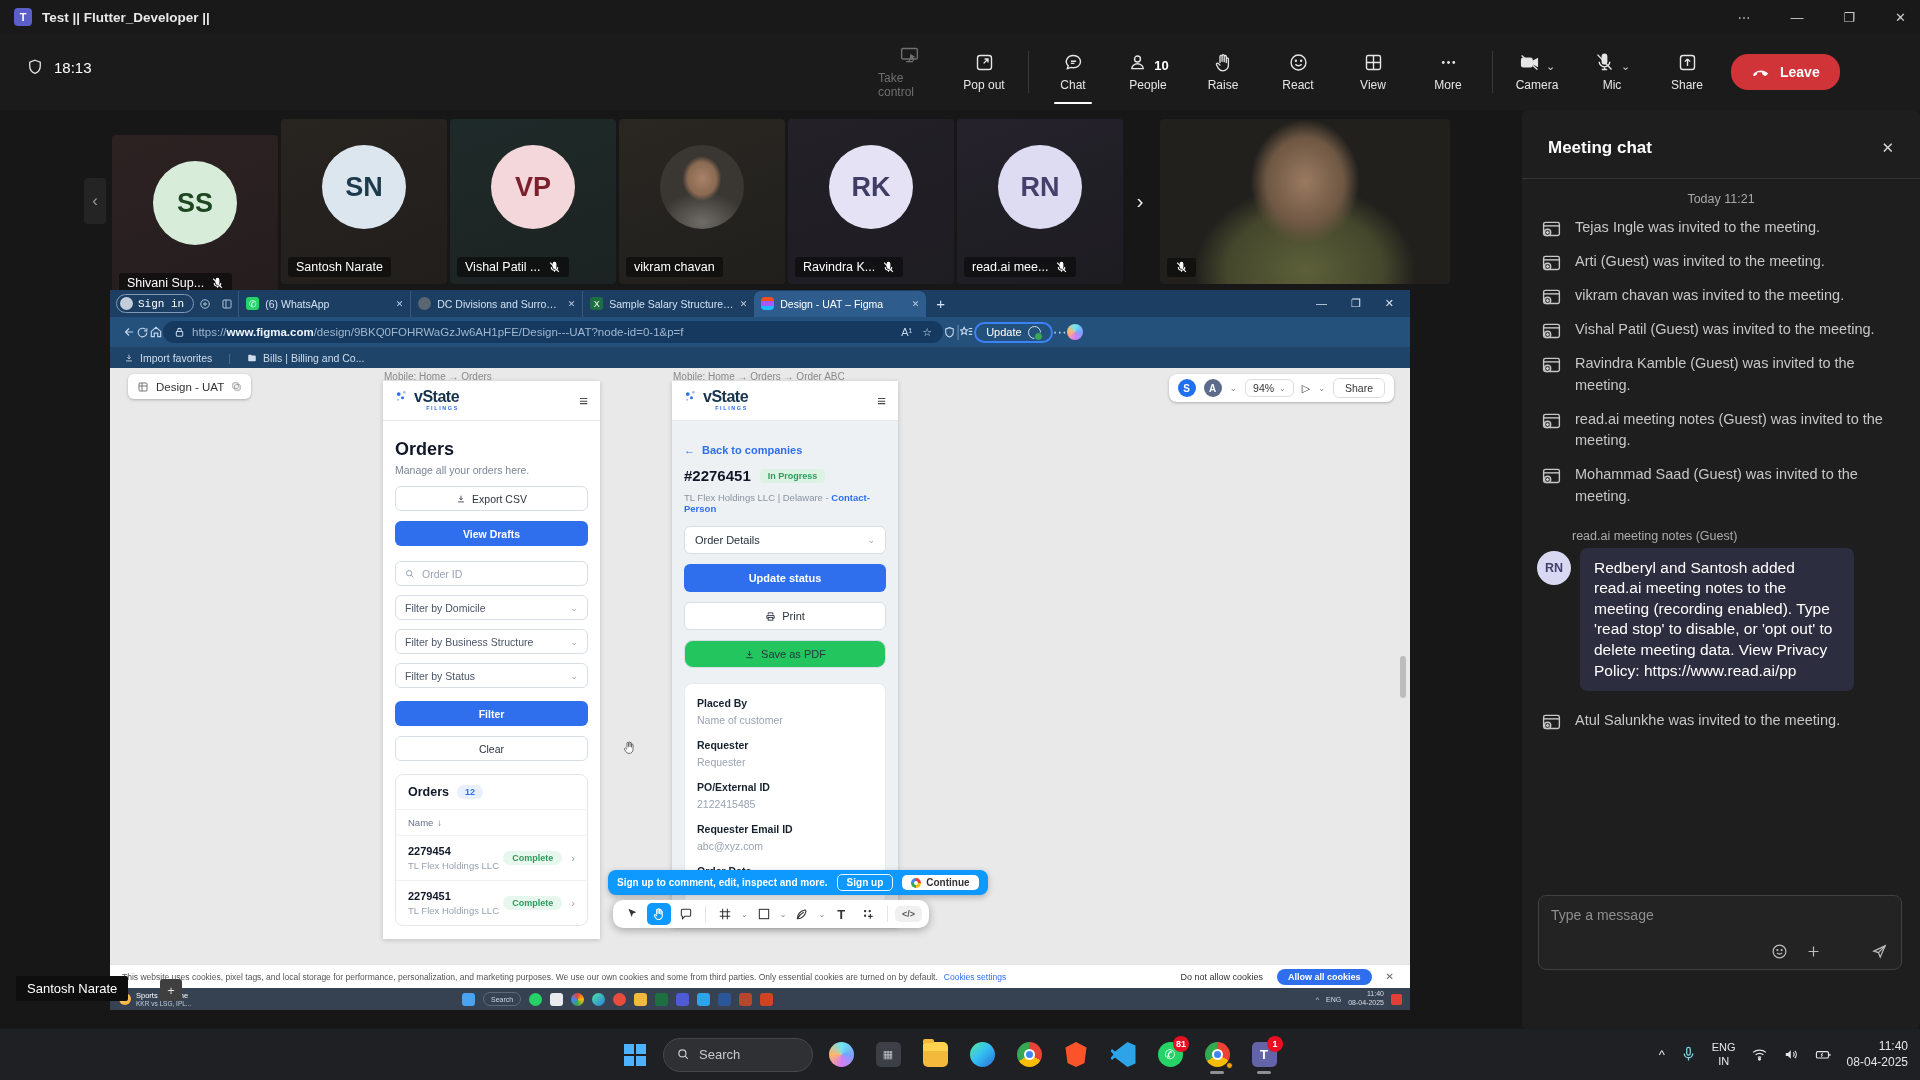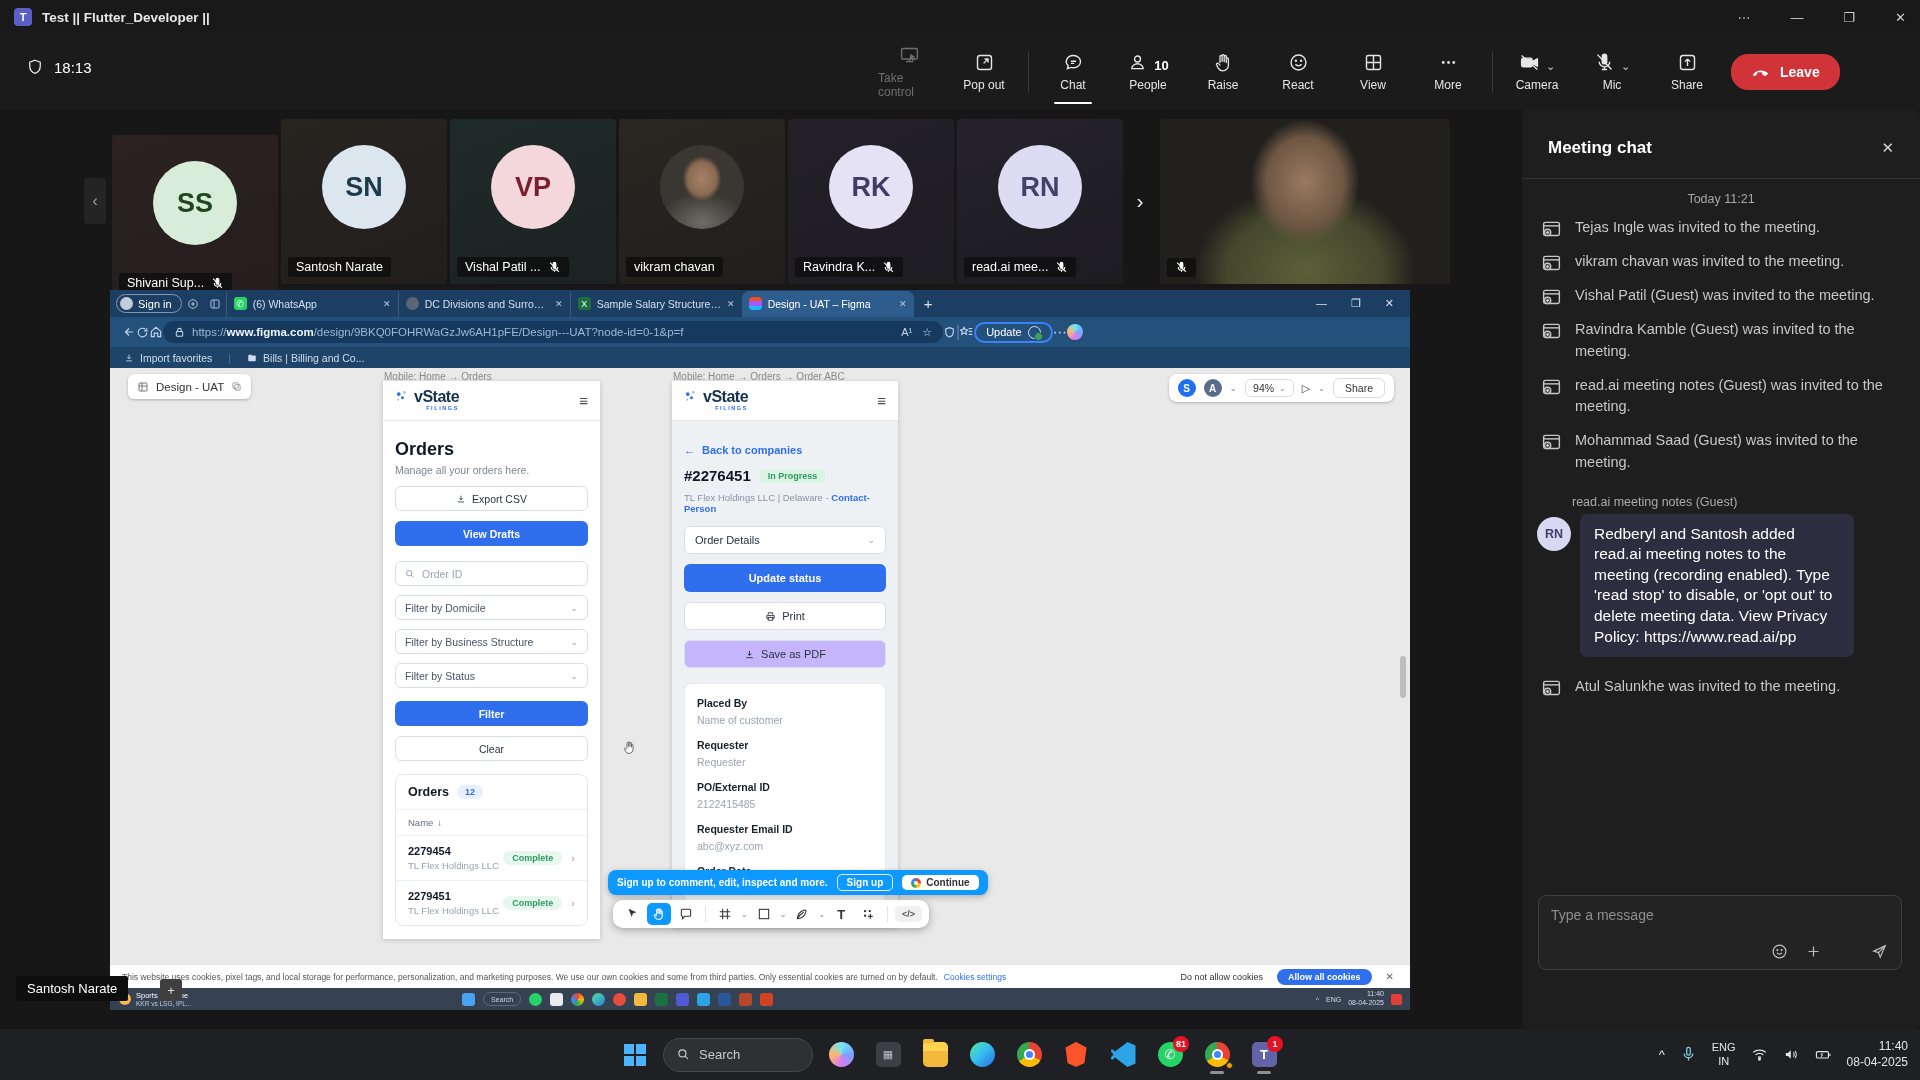--- a/index.html
+++ b/index.html
@@ -37,21 +37,21 @@
   .carousel-next { position:absolute; left:1128px; top:178px; width:24px; height:46px; color:#f0f0f0; font-size:21px; display:flex; align-items:center; justify-content:center; }
   .tile-photo-circle { position:absolute; left:50%; top:26px; transform:translateX(-50%); width:84px; height:84px; border-radius:50%;
       background: radial-gradient(26px 30px at 50% 40%, #a88168 0%, #8a6a52 55%, transparent 75%),
                   radial-gradient(55px 38px at 50% 92%, #6e6c66 0%, transparent 80%), #3a3733; }
   .tile-bigphoto { background: radial-gradient(70px 80px at 50% 38%, #9a7a60 0%, #6e5743 55%, transparent 78%),
                    radial-gradient(130px 100px at 50% 92%, #5c6039 0%, #44472c 60%, transparent 85%), #21201d; }
 
   
   .share { position:absolute; left:110px; top:290px; width:1300px; height:720px; display:flex; flex-direction:column; background:#fff; }
   .tabstrip { height:27px; background:#1d3e63; display:flex; align-items:center; padding:0 8px 0 6px; color:#d7e3f2; flex:0 0 auto; }
-  .profile-chip { display:flex; align-items:flex-end; gap:5px; border:1px solid #7e99b8; border-radius:11px; height:19px; padding:2px 9px 2px 3px; font-size:11px; color:#fff; }
+  .profile-chip { display:flex; align-items:flex-end; gap:5px; border:1px solid #7e99b8; border-radius:11px; height:19px; padding:2px 9px 2px 3px; font-size:11px; color:#fff;font-family:Liberation Mono, monospace; }
   .profile-chip .pava { width:13px; height:13px; border-radius:50%; background:#c4cedb; }
   .strip-ic { margin:0 5px; opacity:.85; display:flex; }
   .tab { width:172px; height:26px; display:flex; align-items:center; gap:6px; padding:0 7px; font-size:10.5px; color:#cfe0f2; border-left:1px solid rgba(255,255,255,.14); white-space:nowrap; overflow:hidden; }
   .tab .ttl { overflow:hidden; text-overflow:ellipsis; flex:1; }
   .tab .tclose { font-size:9px; color:#b9cbdf; flex:0 0 auto; }
   .tab.active { background:#2e5c8c; border-radius:7px 7px 0 0; color:#fff; border-left:none; }
   .fav16 { width:13px; height:13px; border-radius:3px; flex:0 0 auto; display:flex; align-items:center; justify-content:center; font-size:9px; color:#fff; }
   .newtab { margin-left:10px; font-size:15px; color:#d7e3f2; }
   .bwin-controls { margin-left:auto; display:flex; gap:24px; font-size:11px; color:#d7e3f2; padding-right:8px; }
   .navbar { height:30px; background:#24507c; display:flex; align-items:center; gap:0; padding:0 12px; color:#d8e6f5; flex:0 0 auto; }
@@ -648,21 +648,21 @@
             <span style="margin-left:auto;color:#9aa4b2;font-size:9px;">⌄</span>
           </div>
           <div class="btn btn-blue btn28">Update status</div>
           <div class="btn btn-outline btn28" style="background:#fff;">
             <svg width="11" height="11" viewBox="0 0 24 24" fill="none" stroke="#2b3440" stroke-width="2">
                 <path d="M7 8V4h10v4M7 16H4v-6h16v6h-3"></path>
                 <rect x="7" y="14" width="10" height="6"></rect>
               </svg>
             <span>Print</span>
           </div>
-          <div class="btn btn-outline btn28" style="background:#c4b5fd;">
+          <div class="btn btn-outline btn28" style="background:#22c55e;border-radius:9px;">
             <svg width="11" height="11" viewBox="0 0 24 24" fill="none" stroke="#2b3440" stroke-width="2">
                 <path d="M12 4v10m0 0l-4-4m4 4l4-4M5 19h14"></path>
               </svg>
             <span>Save as PDF</span>
           </div>
           <div class="fieldcard">
             <div class="fld">
                 <div class="fl">Placed By</div>
                 <div class="fv">Name of customer</div>
               </div>
@@ -818,20 +818,29 @@
         </svg>
       <span>Tejas Ingle was invited to the meeting.</span>
     </div>
     <div class="sys">
       <svg viewBox="0 0 24 24" fill="none" stroke="#c7c7c7" stroke-width="1.6">
           <rect x="3" y="5" width="18" height="15" rx="2"></rect>
           <path d="M3 9h18"></path>
           <circle cx="7.5" cy="16.5" r="3.6" fill="#1e1e1e"></circle>
           <path d="M7.5 14.5v4M5.5 16.5h4"></path>
         </svg>
+      <span>Arti (Guest) was invited to the meeting.</span>
+    </div>
+    <div class="sys">
+      <svg viewBox="0 0 24 24" fill="none" stroke="#c7c7c7" stroke-width="1.6">
+          <rect x="3" y="5" width="18" height="15" rx="2"></rect>
+          <path d="M3 9h18"></path>
+          <circle cx="7.5" cy="16.5" r="3.6" fill="#1e1e1e"></circle>
+          <path d="M7.5 14.5v4M5.5 16.5h4"></path>
+        </svg>
       <span>vikram chavan was invited to the meeting.</span>
     </div>
     <div class="sys">
       <svg viewBox="0 0 24 24" fill="none" stroke="#c7c7c7" stroke-width="1.6">
           <rect x="3" y="5" width="18" height="15" rx="2"></rect>
           <path d="M3 9h18"></path>
           <circle cx="7.5" cy="16.5" r="3.6" fill="#1e1e1e"></circle>
           <path d="M7.5 14.5v4M5.5 16.5h4"></path>
         </svg>
       <span>Vishal Patil (Guest) was invited to the meeting.</span>

